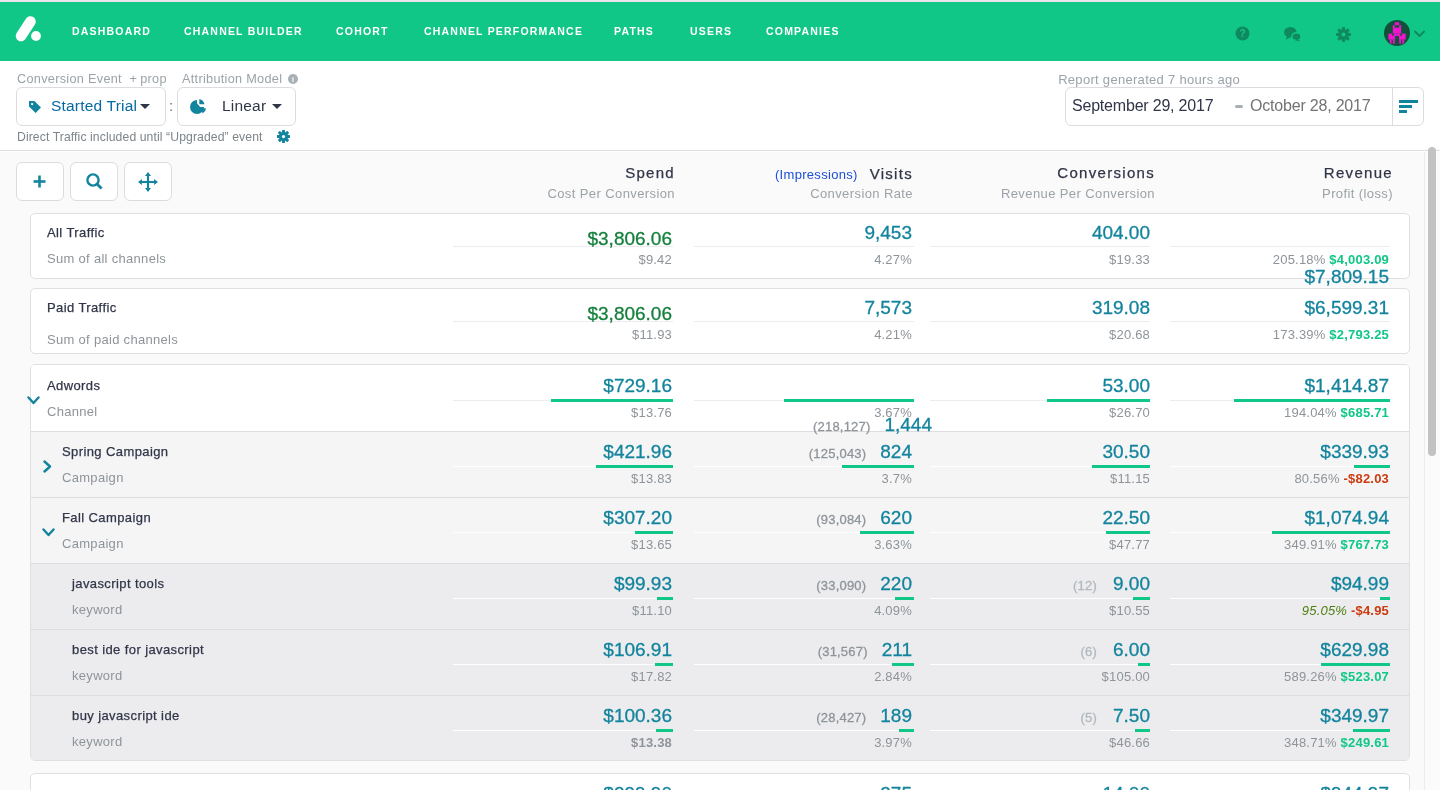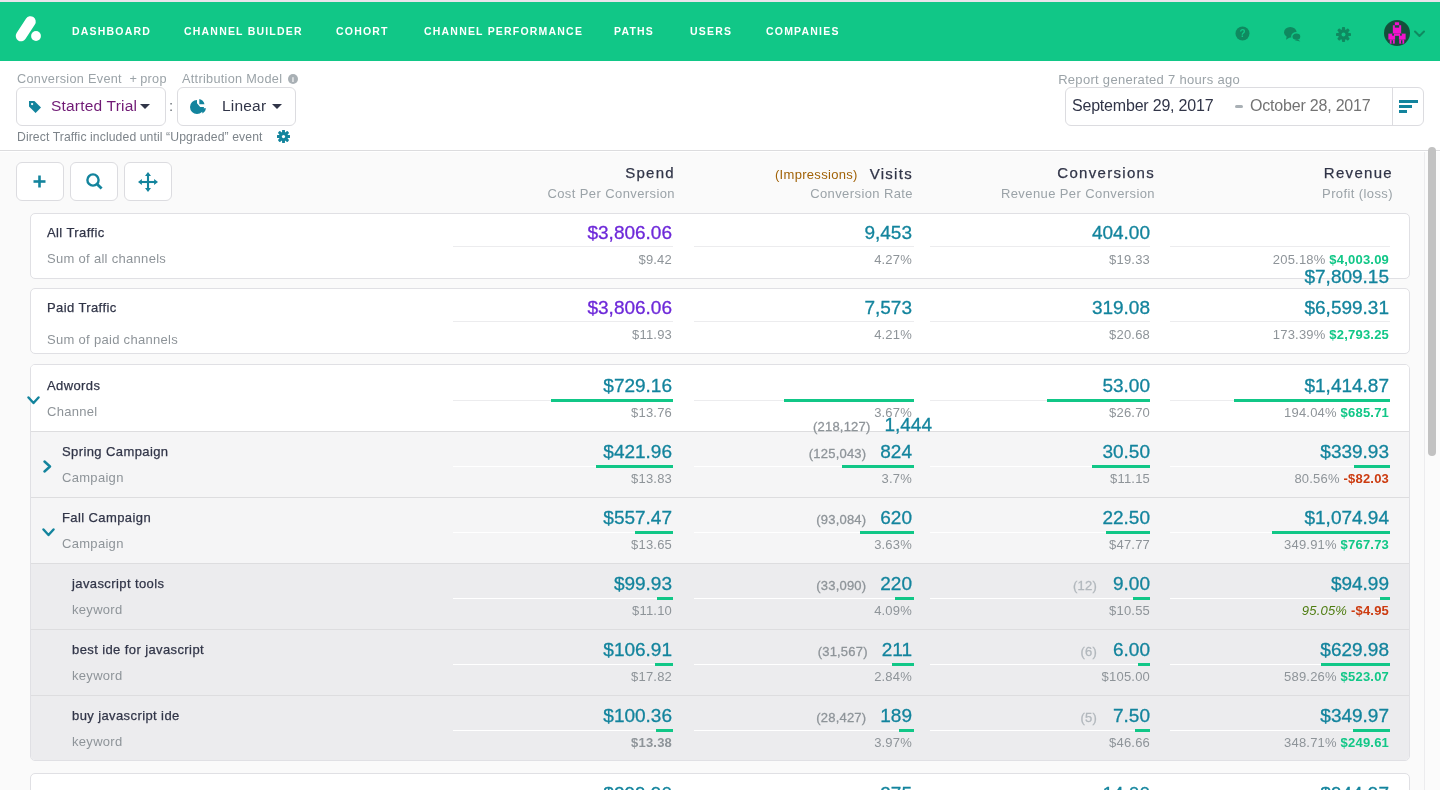--- a/index.html
+++ b/index.html
@@ -1,18 +1,18 @@
 <!DOCTYPE html>
 <html><head><meta charset="utf-8"><style>
 *{margin:0;padding:0;box-sizing:border-box;}
 html,body{width:1440px;height:790px;overflow:hidden;background:#fff;font-family:"Liberation Sans",sans-serif;}
 .abs{position:absolute;}
 .r{text-align:right;}
 .val{-webkit-text-stroke:0.3px currentColor;font-size:19px;color:#13849D;letter-spacing:0px;height:22px;line-height:22px;}
-.valdark{color:#6d28d9;}
+.valdark{color:#15803d;margin-top:6px;}
 .sub{font-size:13px;color:#8E9499;letter-spacing:0.2px;height:15px;line-height:15px;}
 .pfx{font-size:13px;color:#8E9499;letter-spacing:0.2px;margin-right:14px;}
 .pfx3{font-size:13px;color:#B2B8BD;letter-spacing:0.2px;margin-right:16px;}
 .ttl{-webkit-text-stroke:0.25px currentColor;font-size:13px;color:#313548;letter-spacing:0.4px;height:22px;line-height:22px;}
 .stt{font-size:13px;color:#8E9499;letter-spacing:0.3px;height:15px;line-height:15px;}
 .ln{height:1px;background:#ECECEE;}
 .lnw{background:#FFFFFF;}
 .bar{height:3px;background:#11C787;}
 .grn{color:#11C787;font-weight:bold;}
 .red{color:#CC3B10;font-weight:bold;}
@@ -88,21 +88,21 @@
 <div class="abs" style="left:182px;top:72px;font-size:12.7px;color:#9BA3A8;letter-spacing:0.3px;">Attribution Model</div>
 <svg class="abs" style="left:288px;top:74px;" width="10" height="10" viewBox="0 0 10 10">
     <circle cx="5" cy="5" r="5" fill="#A9B0B5"></circle>
     <text x="5" y="7.6" font-size="7" font-weight="bold" text-anchor="middle" fill="#fff" font-family="Liberation Sans">i</text>
   </svg>
 <div class="btn" style="left:16px;top:87px;width:150px;height:39px;"></div>
 <svg class="abs" style="left:28px;top:100px;" width="14" height="14" viewBox="0 0 14 14">
     <path d="M1 1 L6.4 1 L13 7.6 L7.6 13 L1 6.4 Z" fill="#13849D"></path>
     <circle cx="4.1" cy="4.1" r="1.15" fill="#fff"></circle>
   </svg>
-<div class="abs" style="left:51px;top:97px;font-size:15.5px;color:#701a75;letter-spacing:0.2px;">Started Trial</div>
+<div class="abs" style="left:51px;top:97px;font-size:15.5px;color:#0369a1;letter-spacing:0.2px;">Started Trial</div>
 <div class="abs" style="left:140px;top:104px;width:0;height:0;border-left:5px solid transparent;border-right:5px solid transparent;border-top:5.5px solid #313548;"></div>
 <div class="abs" style="left:169px;top:97px;font-size:15px;color:#6E747B;">:</div>
 <div class="btn" style="left:177px;top:87px;width:119px;height:39px;"></div>
 <svg class="abs" style="left:190px;top:99px;" width="16" height="16" viewBox="0 0 16 16">
     <path d="M7 0 A7 7 0 1 0 14 7 L10.2 7 L7 3.2 Z" fill="#13849D" transform="translate(0,1)"></path>
     <path d="M9.3 0.1 A7 7 0 0 1 14.5 5.2 L9.3 5.2 Z" fill="#13849D"></path>
     <path d="M10.6 8.6 L15.4 8.6 A7 7 0 0 1 12 14 Z" fill="#13849D" transform="translate(0.6,0.6)"></path>
   </svg>
 <div class="abs" style="left:222px;top:97px;font-size:15.5px;color:#313548;letter-spacing:0.2px;">Linear</div>
 <div class="abs" style="left:272px;top:104px;width:0;height:0;border-left:5px solid transparent;border-right:5px solid transparent;border-top:5.5px solid #313548;"></div>
@@ -151,21 +151,21 @@
     </g>
     <g fill="#13849D">
       <path d="M10 0 L13 3.9 L7 3.9 Z"></path>
       <path d="M10 20 L13 16.1 L7 16.1 Z"></path>
       <path d="M0 10 L3.9 7 L3.9 13 Z"></path>
       <path d="M20 10 L16.1 7 L16.1 13 Z"></path>
     </g>
   </svg>
 <div class="abs r hmain" style="left:455px;top:165px;width:220px;">Spend</div>
 <div class="abs r hsub" style="left:455px;top:186px;width:220px;">Cost Per Conversion</div>
-<div class="abs r" style="left:653px;top:165px;width:260px;"><span style="font-size:13px;color:#a16207;letter-spacing:0.3px;">(Impressions)</span><span class="hmain" style="margin-left:12px;">Visits</span></div>
+<div class="abs r" style="left:653px;top:165px;width:260px;"><span style="font-size:13px;color:#1d4ed8;letter-spacing:0.3px;">(Impressions)</span><span class="hmain" style="margin-left:12px;">Visits</span></div>
 <div class="abs r hsub" style="left:693px;top:186px;width:220px;">Conversion Rate</div>
 <div class="abs r hmain" style="left:935px;top:165px;width:220px;">Conversions</div>
 <div class="abs r hsub" style="left:935px;top:186px;width:220px;">Revenue Per Conversion</div>
 <div class="abs r hmain" style="left:1173px;top:165px;width:220px;">Revenue</div>
 <div class="abs r hsub" style="left:1173px;top:186px;width:220px;">Profit (loss)</div>
 <div class="card" style="left:30px;top:213px;width:1380px;height:66px;"></div>
 <div class="card" style="left:30px;top:288px;width:1380px;height:66px;"></div>
 <div class="card" style="left:30px;top:364px;width:1380px;height:397px;overflow:hidden;">
 <div class="abs" style="left:0;top:0px;width:1378px;height:66px;background:#FFFFFF;"></div>
 <div class="abs" style="left:0;top:66px;width:1378px;height:66px;background:#F5F5F6;border-top:1px solid #DDDDDF;"></div>
@@ -245,21 +245,21 @@
 <div class="abs bar" style="left:1354px;top:465px;width:36px;"></div>
 <div class="abs r val " style="left:1089px;top:441px;width:300px;">$339.93</div>
 <div class="abs r sub" style="left:1089px;top:471px;width:300px;"><span style="color:#8E9499;">80.56%</span> <span class="red">-$82.03</span></div>
 <div class="abs ttl" style="left:62px;top:507px;">Fall Campaign</div>
 <div class="abs stt" style="left:62px;top:536px;">Campaign</div>
 <svg class="abs" style="left:42px;top:528px;" width="13" height="9" viewBox="0 0 13 9">
     <polyline points="1.5,1.5 6.5,7 11.5,1.5" fill="none" stroke="#13849D" stroke-width="2.4" stroke-linecap="round" stroke-linejoin="round"></polyline>
   </svg>
 <div class="abs ln lnw" style="left:453px;top:532px;width:220px;"></div>
 <div class="abs bar" style="left:635px;top:531px;width:38px;"></div>
-<div class="abs r val " style="left:372px;top:507px;width:300px;">$557.47</div>
+<div class="abs r val " style="left:372px;top:507px;width:300px;">$307.20</div>
 <div class="abs r sub" style="left:372px;top:537px;width:300px;">$13.65</div>
 <div class="abs ln lnw" style="left:694px;top:532px;width:220px;"></div>
 <div class="abs bar" style="left:860px;top:531px;width:54px;"></div>
 <div class="abs r val " style="left:612px;top:507px;width:300px;"><span class="pfx">(93,084)</span>620</div>
 <div class="abs r sub" style="left:612px;top:537px;width:300px;">3.63%</div>
 <div class="abs ln lnw" style="left:930px;top:532px;width:220px;"></div>
 <div class="abs bar" style="left:1106px;top:531px;width:44px;"></div>
 <div class="abs r val " style="left:850px;top:507px;width:300px;">22.50</div>
 <div class="abs r sub" style="left:850px;top:537px;width:300px;">$47.77</div>
 <div class="abs ln lnw" style="left:1170px;top:532px;width:220px;"></div>

